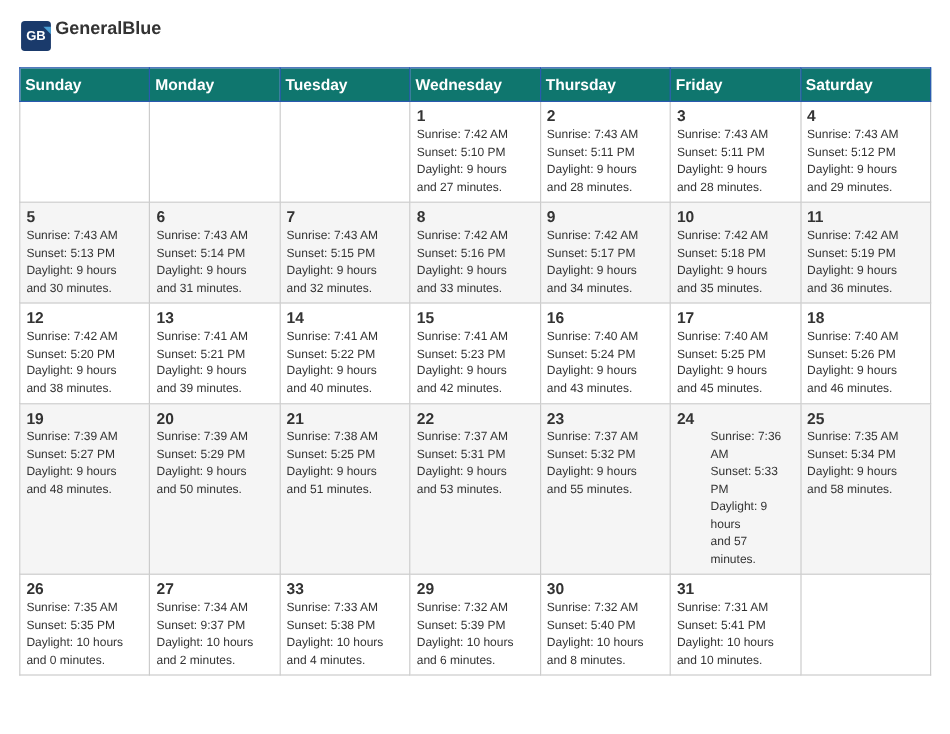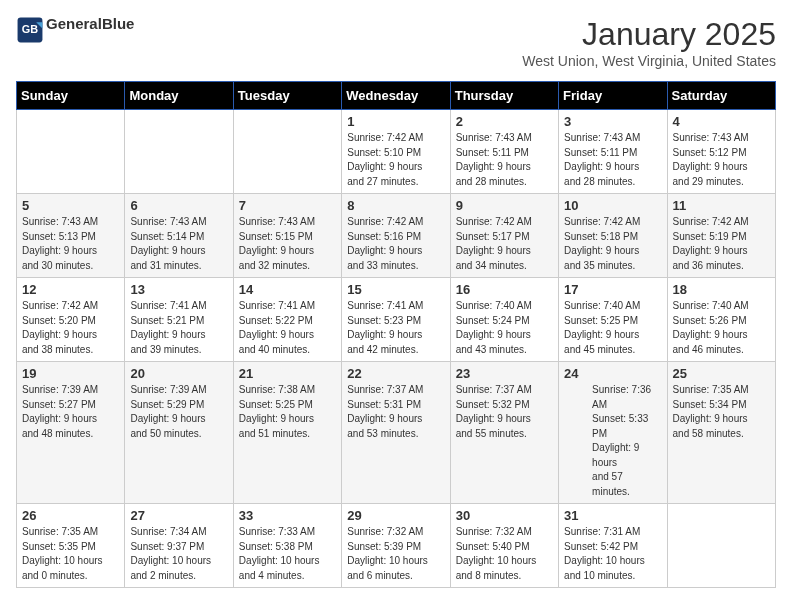--- a/index.html
+++ b/index.html
@@ -45,21 +45,21 @@
     .location {
       font-size: 14px;
       color: #555;
     }
     .calendar {
       width: 100%;
       border-collapse: collapse;
       border: 1px solid #ccc;
     }
     .calendar th {
-      background: #000000;
+      background: #0f766e;
       color: #fff;
       font-size: 13px;
       font-weight: bold;
       padding: 6px 4px;
       text-align: left;
       border: 1px solid #2a5aaf;
     }
     .calendar td {
       vertical-align: top;
       padding: 4px 5px;
@@ -96,24 +96,20 @@
     <svg class="logo-icon" viewBox="0 0 36 36">
       <rect x="2" y="2" width="32" height="32" rx="4" fill="#1a3a6b"></rect>
       <text x="18" y="22" text-anchor="middle" font-size="14" font-weight="bold" fill="white" font-family="Arial">GB</text>
       <polygon points="26,8 34,8 34,16" fill="#4a9fd4"></polygon>
     </svg>
     <div class="logo-text">
       <span>General</span>
       <span>Blue</span>
     </div>
   </div>
-  <div class="title-area">
-    <div class="month-title">January 2025</div>
-    <div class="location">West Union, West Virginia, United States</div>
-  </div>
 </div>
 
 <table class="calendar">
   <thead>
     <tr>
     <th>Sunday</th>
         <th>Monday</th>
         <th>Tuesday</th>
         <th>Wednesday</th>
         <th>Thursday</th>
@@ -340,20 +336,20 @@
         <td>
           <span class="day-number">30</span>
           <div class="day-info" style="white-space: pre-line;">Sunrise: 7:32 AM
 Sunset: 5:40 PM
 Daylight: 10 hours
 and 8 minutes.</div>
         </td>
         <td>
           <span class="day-number">31</span>
           <div class="day-info" style="white-space: pre-line;">Sunrise: 7:31 AM
-Sunset: 5:42 PM
+Sunset: 5:41 PM
 Daylight: 10 hours
 and 10 minutes.</div>
         </td>
         <td class="empty"></td>
       </tr>
     </tbody>
 </table>
 
 </body></html>

